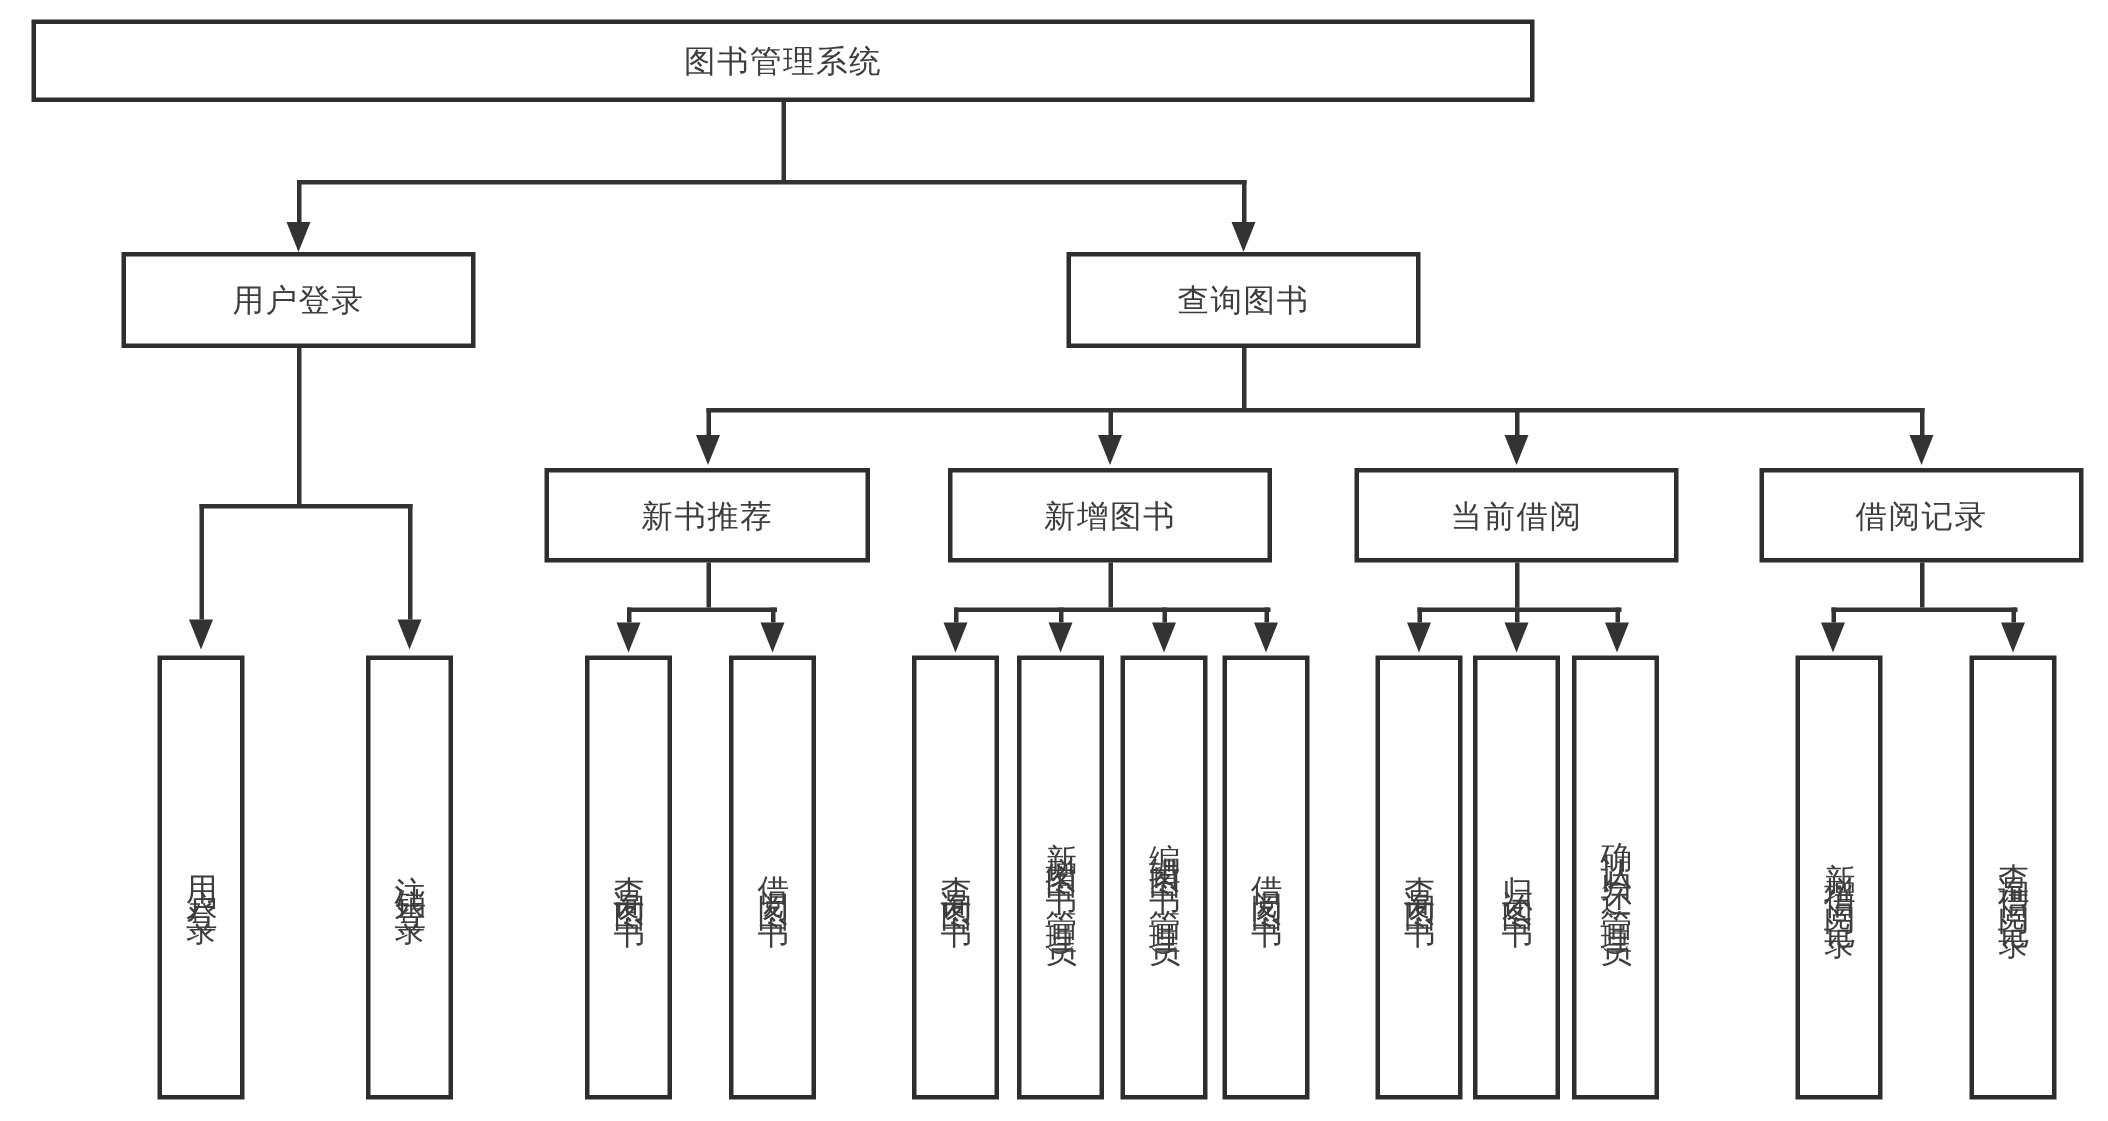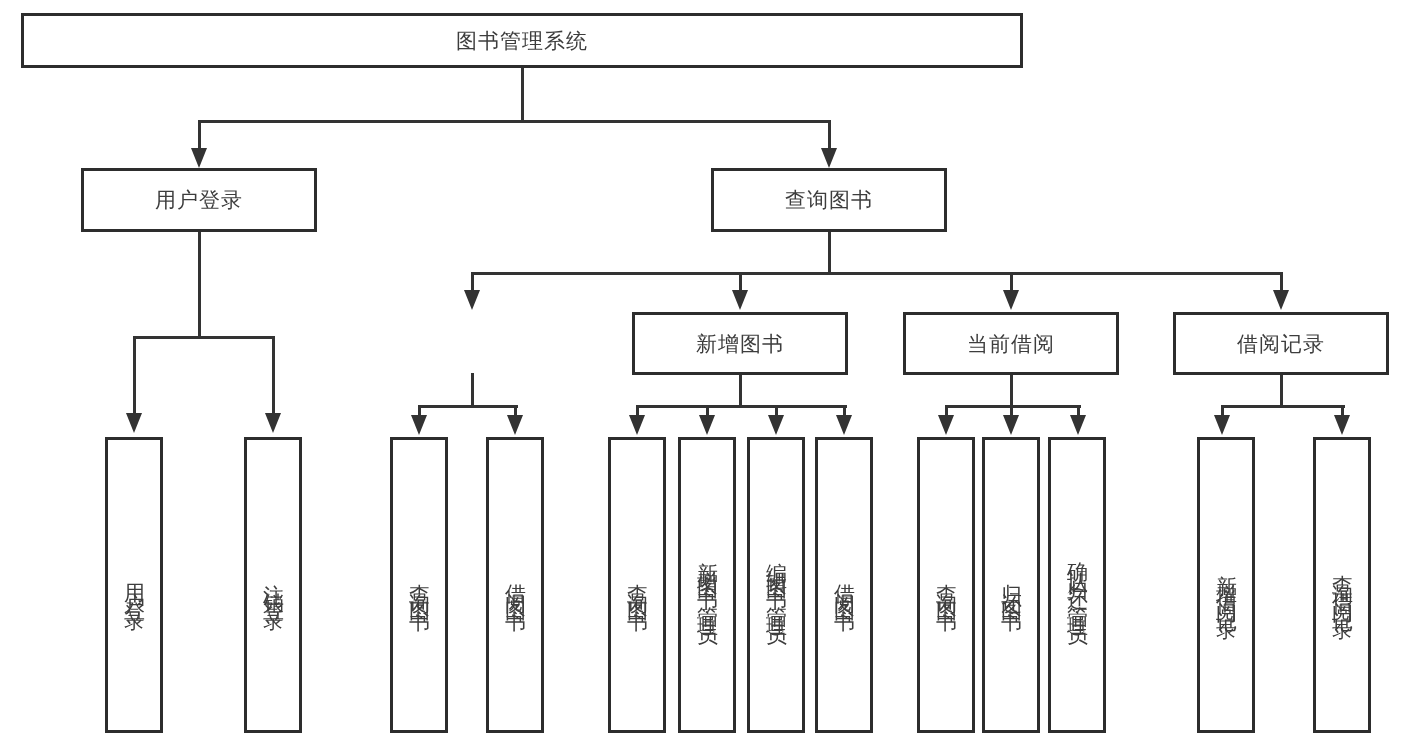--- a/index.html
+++ b/index.html
@@ -57,20 +57,23 @@
     <span>图书管理系统</span>
   </div>
 
   <div class="box h" style="left:81px;top:168px;width:236px;height:64px">
     <span>用户登录</span>
   </div>
   <div class="box h" style="left:711px;top:168px;width:236px;height:64px">
     <span>查询图书</span>
   </div>
 
+  <div class="box h" style="left:363px;top:312px;width:217px;height:63px">
+    <span>新书推荐</span>
+  </div>
   <div class="box h" style="left:632px;top:312px;width:216px;height:63px">
     <span>新增图书</span>
   </div>
   <div class="box h" style="left:903px;top:312px;width:216px;height:63px">
     <span>当前借阅</span>
   </div>
   <div class="box h" style="left:1173px;top:312px;width:216px;height:63px">
     <span>借阅记录</span>
   </div>
 

